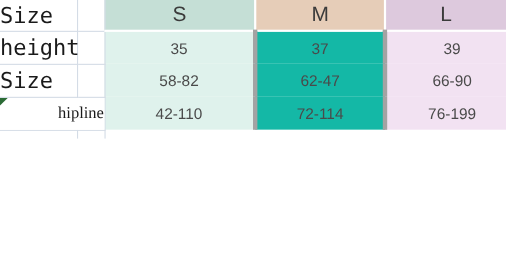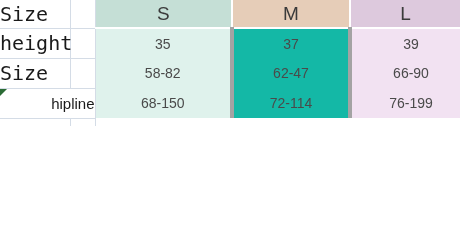--- a/index.html
+++ b/index.html
@@ -64,21 +64,21 @@
     background: #ffffff;
     border-right: 1px solid #d4dce6;
     border-bottom: 1px solid #d4dce6;
   }
 
   
   td.label-wide {
     background: #ffffff;
     border-right: 1px solid #d4dce6;
     border-bottom: 1px solid #d4dce6;
-    font-family: Liberation Sans, sans-serif;
+    font-family: Liberation Serif, serif;
     font-size: 15px;
     color: #1a1a1a;
     text-align: right;
     padding-right: 2px;
     white-space: nowrap;
     position: relative;
   }
 
   
   .cell-marker {
@@ -166,21 +166,21 @@
         <td class="val col-s">58-82</td>
         <td class="val col-m">62-47</td>
         <td class="val col-l last">66-90</td>
       </tr>
 
       <tr class="row-body">
         <td class="label-wide" colspan="2">
           <span class="cell-marker"></span>
           <span>hipline</span>
         </td>
-        <td class="val col-s">68-150</td>
+        <td class="val col-s">42-110</td>
         <td class="val col-m">72-114</td>
         <td class="val col-l last">76-199</td>
       </tr>
 
       <tr class="row-tail">
         <td class="tail-label"></td>
         <td class="tail-gap"></td>
         <td class="tail-blank"></td>
         <td class="tail-blank"></td>
         <td class="tail-blank"></td>

